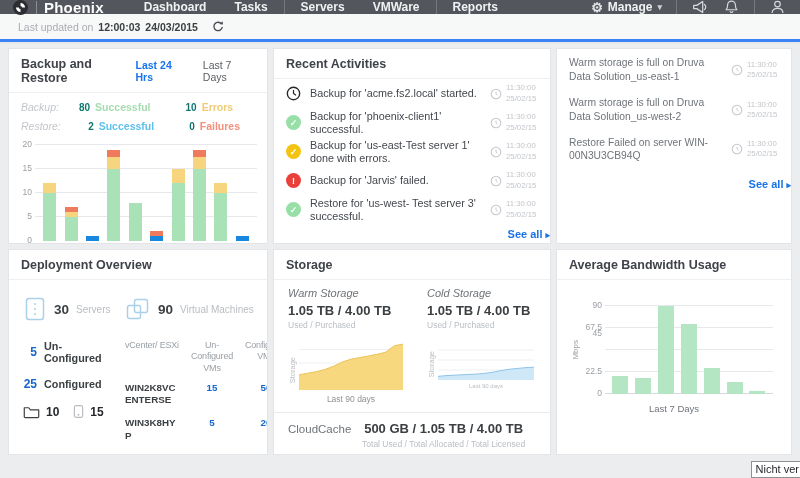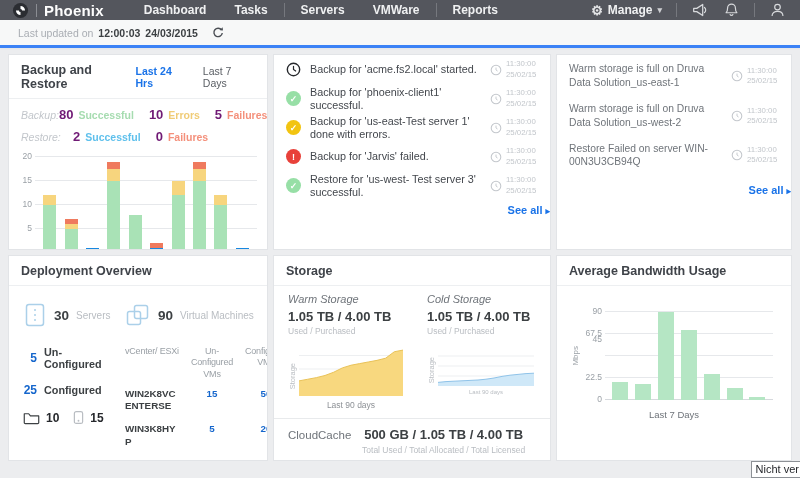--- a/index.html
+++ b/index.html
@@ -1,20 +1,20 @@
 <!DOCTYPE html>
 <html><head>
 <meta charset="utf-8">
 <style>
   * { margin:0; padding:0; box-sizing:border-box; }
   html,body { width:800px; height:478px; overflow:hidden; }
   body { font-family:"Liberation Sans", sans-serif; background:#ecedef; position:relative; color:#3c4043; }
 
   
-  .topnav { height:20px; background:#54565d; display:flex; align-items:center; padding:0 14px 0 12px; }
+  .topnav { height:14px; background:#54565d; display:flex; align-items:center; padding:0 14px 0 12px; }
   .brand { display:flex; align-items:center; gap:7px; cursor:pointer; }
   .logo { width:17px; height:17px; display:inline-flex; }
   .brand-sep { width:1px; height:13px; background:#8b8d93; display:inline-block; }
   .brand-name { color:#fdfdfd; font-size:15px; font-weight:700; letter-spacing:.2px; }
   .navitems { display:flex; align-items:center; margin-left:28px; gap:4px; }
   .navitems a { color:#f0f1f2; font-size:12px; font-weight:700; padding:0 12px; cursor:pointer; text-decoration:none; }
   .vdiv { width:1px; height:14px; background:#76787e; display:inline-block; }
   .nav-right { margin-left:auto; display:flex; align-items:center; gap:14px; }
   .manage { display:flex; align-items:center; gap:5px; color:#f0f1f2; font-size:12px; font-weight:700; cursor:pointer; }
   .manage .gear { font-size:13px; color:#e4e5e7; }
@@ -34,21 +34,21 @@
   .panel-title { font-size:12.5px; font-weight:700; color:#3f4349; }
 
   
   .tabs { display:flex; gap:14px; font-size:10.5px; }
   .tab-active { color:#1a73e8; font-weight:700; cursor:pointer; }
   .tab-idle { color:#5a5e64; cursor:pointer; }
   .bk-stats { padding:8px 12px 2px; }
   .bk-row { display:flex; align-items:baseline; margin-bottom:7px; }
   .bk-label { width:52px; font-size:10.5px; font-style:italic; color:#c2c6cb; }
   .stat { display:inline-flex; align-items:baseline; margin-right:15px; gap:5px; }
-  .stat b { font-size:13px; color:#701a75; }
+  .stat b { font-size:10px; color:#0f766e;margin-left:20px; }
   .stat span { font-size:10.5px; font-weight:700; }
   .w-green { color:#a6dcb0; } .w-yellow { color:#f0cc77; } .w-red { color:#f4907b; } .w-blue { color:#5fc0ec; }
   .bk-chart { display:flex; padding:4px 10px 0 8px; }
   .bk-yaxis { position:relative; width:18px; height:96px; }
   .bk-yaxis .tick, .bw-ticks .tick { position:absolute; right:3px; font-size:8.5px; color:#9aa0a6; }
   .bk-plot { position:relative; flex:1; height:96px; display:flex; align-items:flex-end; justify-content:space-around; padding:0 4px; }
   .gridline { position:absolute; left:0; right:0; height:1px; background:#e6e8eb; }
   .bk-bar { width:13px; display:flex; flex-direction:column; justify-content:flex-end; position:relative; z-index:2; }
   .bk-seg { width:100%; }
 
@@ -273,20 +273,23 @@
               <div class="bk-seg" style="height: 48px; background: rgb(169, 226, 182);"></div>
             </div>
             <div class="bk-bar">
               <div class="bk-seg" style="height: 4.8px; background: rgb(23, 135, 224);"></div>
             </div>
           </div>
       </div>
     </section>
 
     <section class="panel">
+      <div class="panel-head">
+          <span class="panel-title">Recent Activities</span>
+        </div>
       <div>
         <div class="act-row">
           <span class="act-ic">
               <svg width="15" height="15" viewBox="0 0 16 16">
                 <circle cx="8" cy="8" r="6.6" fill="none" stroke="#26282c" stroke-width="1.5"></circle>
                 <path d="M8 4.6V8l2.3 1.6" fill="none" stroke="#26282c" stroke-width="1.3" stroke-linecap="round"></path>
               </svg>
             </span>
           <span class="act-text">Backup for 'acme.fs2.local' started.</span>
           <span class="stamp">

